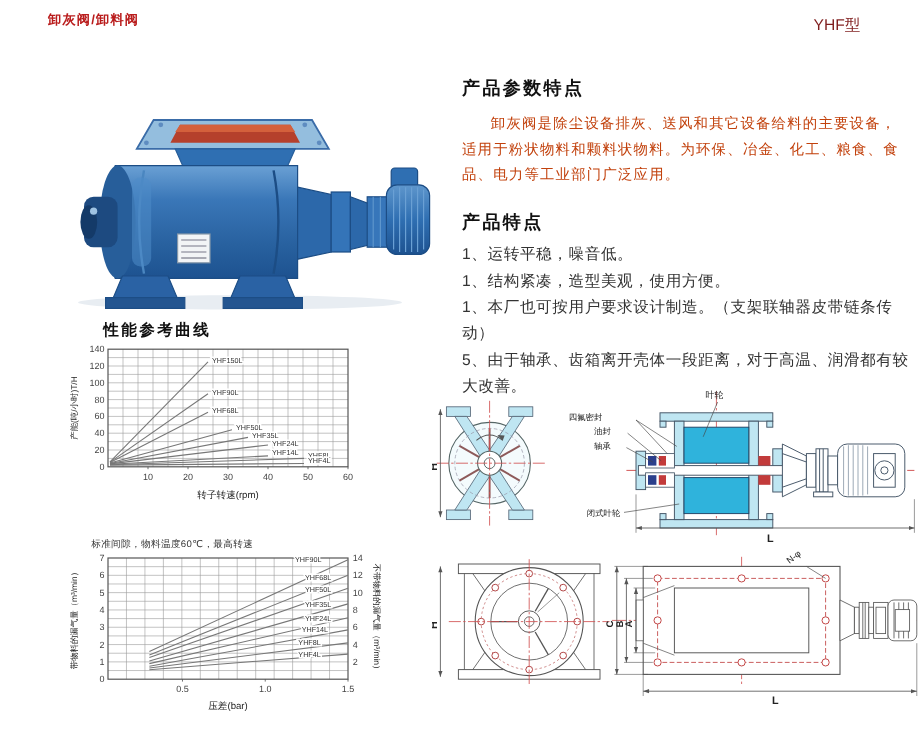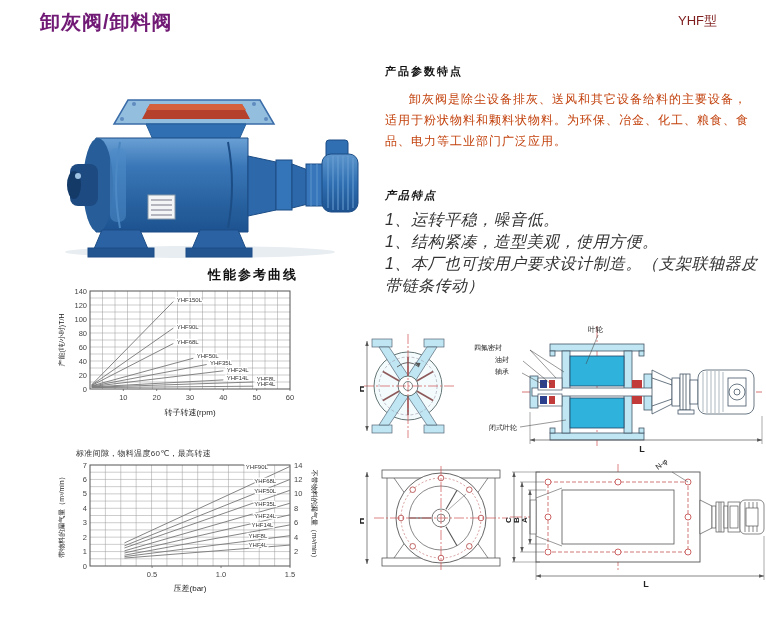--- a/index.html
+++ b/index.html
@@ -1,32 +1,32 @@
 <!DOCTYPE html>
 <html><head>
 <meta charset="utf-8">
 <style>
   html,body{margin:0;padding:0;}
   body{
     width:766px;height:624px;position:relative;background:#ffffff;
     font-family:"Liberation Sans","DejaVu Sans",sans-serif;color:#222;overflow:hidden;
   }
-  .hdr-title{position:absolute;left:40px;top:9px;font-size:20px;font-weight:bold;letter-spacing:1px;color:#701a75;}
+  .hdr-title{position:absolute;left:40px;top:9px;font-size:11px;font-weight:bold;letter-spacing:1px;color:#b91c1c;}
   .hdr-model{position:absolute;left:678px;top:12px;font-size:13px;color:#7f1d1d;}
-  .col-head{font-size:11px;font-weight:bold;letter-spacing:2px;color:#111;margin:0;}
+  .col-head{font-size:15px;font-weight:bold;letter-spacing:2px;color:#111;margin:0;}
   .intro{position:absolute;left:385px;top:64px;width:374px;}
   .intro p{margin:10px 0 0 0;font-size:12px;line-height:21px;text-indent:2em;letter-spacing:1px;color:#c2410c;}
-  .features{position:absolute;left:385px;top:188px;width:376px;font-style:italic;}
-  .features .item{font-size:16px;line-height:22px;letter-spacing:0.5px;color:#333;}
+  .features{position:absolute;left:385px;top:176px;width:376px;}
+  .features .item{font-size:13px;line-height:22px;letter-spacing:0.5px;color:#333;}
   .photo{position:absolute;left:50px;top:64px;}
   .chart{position:absolute;}
   .chart h3{font-size:13px;font-weight:bold;letter-spacing:2px;margin:0 0 2px 30px;color:#111;}
   .chart .sub{font-size:8px;color:#333;letter-spacing:0.3px;margin:0 0 1px 0;}
   .chart svg{display:block;}
-  .c1{left:56px;top:266px;text-align:right;}
+  .c1{left:56px;top:266px;}
   .c1 .sub{margin-left:46px;}
   .c2{left:56px;top:448px;}
   .c2 .sub{margin-left:20px;}
   .draw{position:absolute;}
   .d1{left:360px;top:306px;}
   .d2{left:360px;top:458px;}
   svg text{font-family:"Liberation Sans","DejaVu Sans",sans-serif;}
 </style>
 </head>
 <body>
@@ -112,20 +112,21 @@
   <h2 class="col-head">产品参数特点</h2>
   <p>卸灰阀是除尘设备排灰、送风和其它设备给料的主要设备，适用于粉状物料和颗料状物料。为环保、冶金、化工、粮食、食品、电力等工业部门广泛应用。</p>
 </section>
 
 <section class="features">
   <h2 class="col-head">产品特点</h2>
   <div style="margin-top:6px;">
     <div class="item">1、运转平稳，噪音低。</div>
     <div class="item">1、结构紧凑，造型美观，使用方便。</div>
     <div class="item">1、本厂也可按用户要求设计制造。（支架联轴器皮带链条传动）</div>
+    <div class="item">5、由于轴承、齿箱离开壳体一段距离，对于高温、润滑都有较大改善。</div>
   </div>
 </section>
 
 <section class="chart c1">
   <h3>性能参考曲线</h3>
   <svg width="242" height="132">
       <line x1="46.5" y1="5" x2="46.5" y2="103" stroke="#9a9a9a" stroke-width="0.5"></line>
       <line x1="59" y1="5" x2="59" y2="103" stroke="#9a9a9a" stroke-width="0.5"></line>
       <line x1="71.5" y1="5" x2="71.5" y2="103" stroke="#9a9a9a" stroke-width="0.5"></line>
       <line x1="84" y1="5" x2="84" y2="103" stroke="#9a9a9a" stroke-width="0.5"></line>

